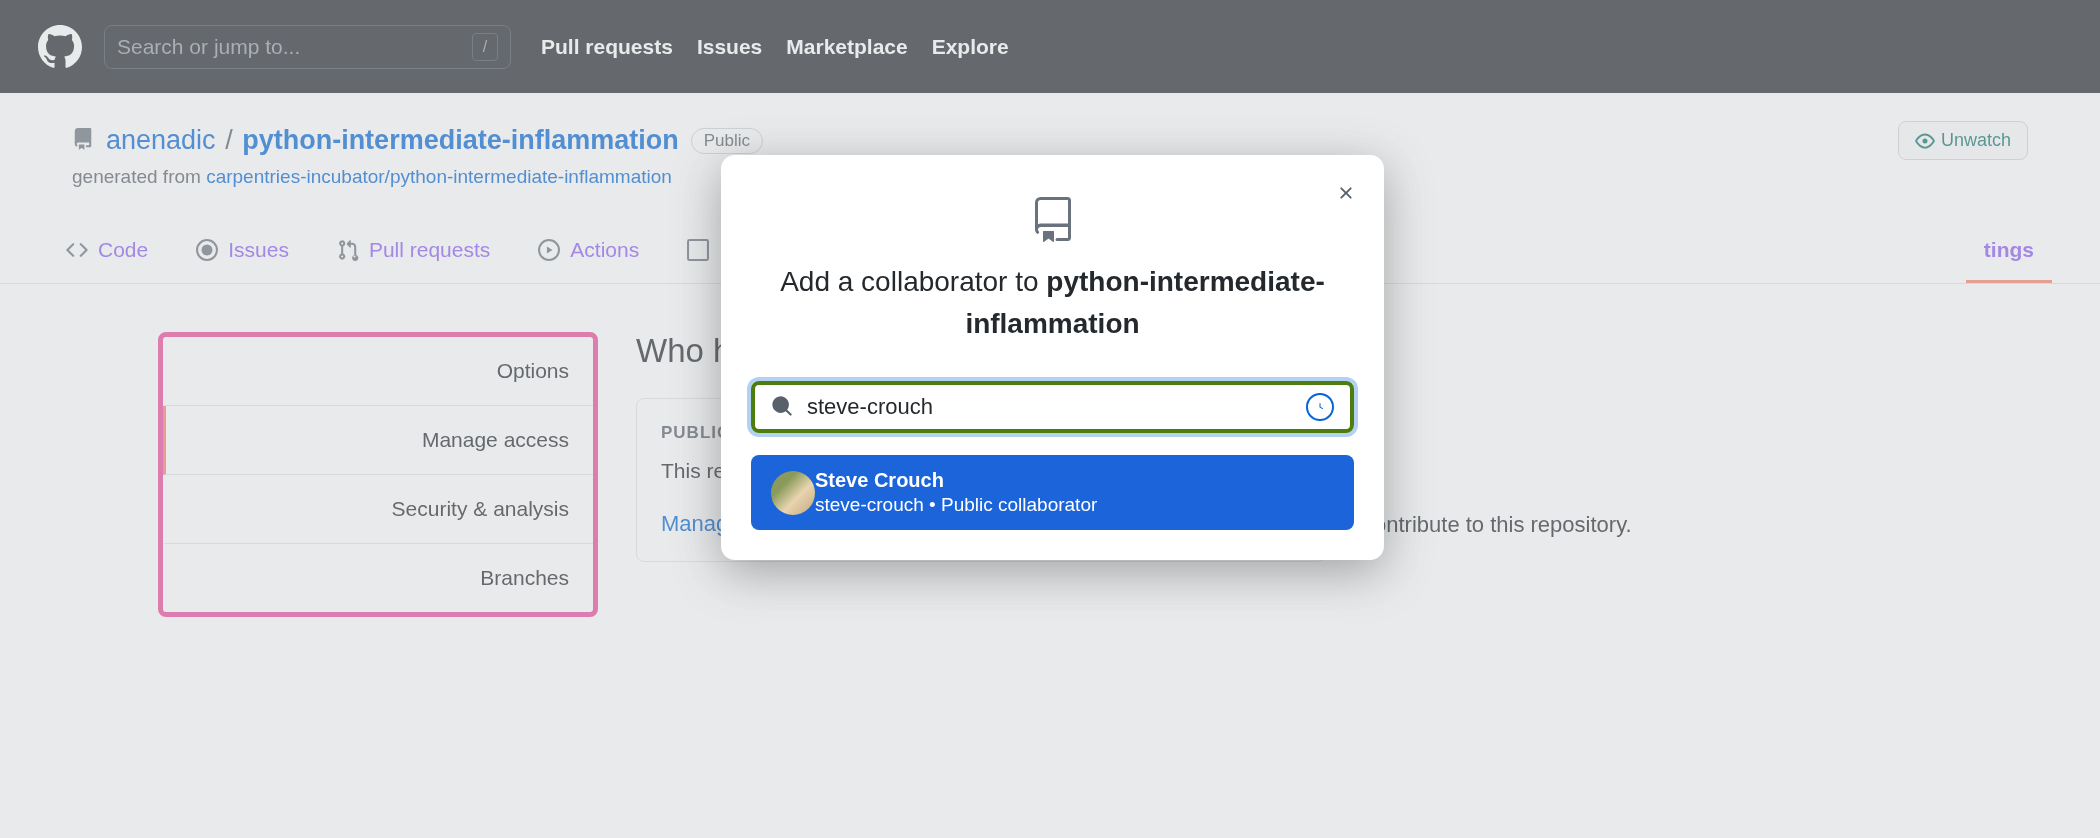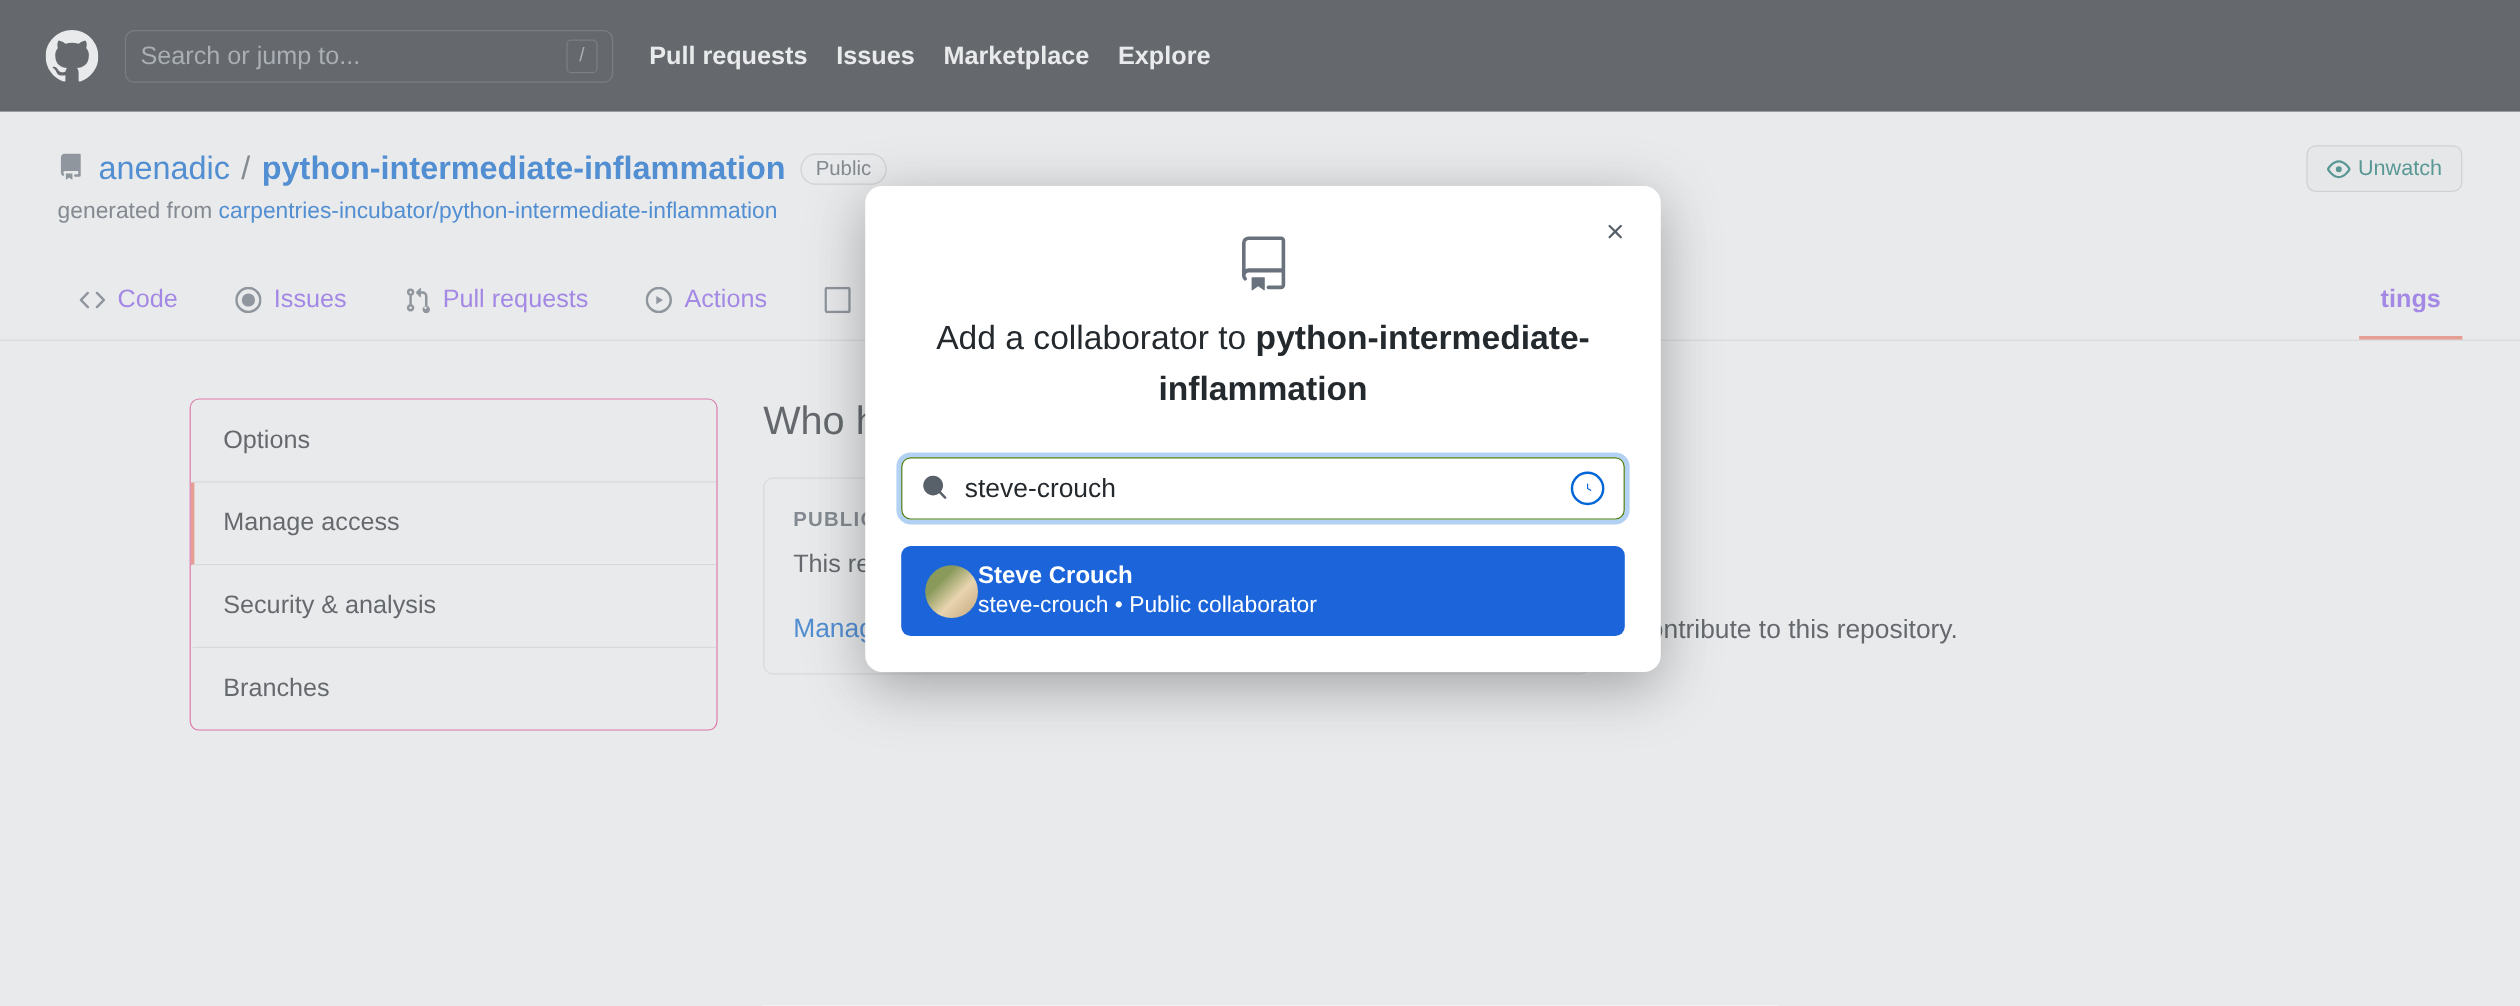--- a/index.html
+++ b/index.html
@@ -61,21 +61,21 @@
     }
     .top-nav a {
       color: #fff;
       text-decoration: none;
       font-weight: 600;
       font-size: 21px;
     }
     
     
     .repo-head {
-      padding: 28px 48px 0;
+      padding: 28px 72px 0;
     }
     .repo-title-row {
       display: flex;
       align-items: center;
       gap: 12px;
     }
     .repo-icon { color: #6a737d; }
     .repo-title {
       font-size: 27px;
       font-weight: 400;
@@ -145,23 +145,24 @@
     .tab-spacer { flex: 1; }
     
     
     .main {
       display: flex;
       padding: 48px 48px 0 158px;
       gap: 38px;
     }
     .sidebar {
       width: 440px;
-      border: 1px solid #ec4899;
+      border: 5px solid #ec4899;
       border-radius: 8px;
       overflow: hidden;
+      text-align: right;
     }
     .sidebar-item {
       padding: 22px 24px;
       font-size: 21px;
       color: #24292e;
       border-bottom: 1px solid #e1e4e8;
       cursor: pointer;
       border-left: 3px solid transparent;
     }
     .sidebar-item.active {
@@ -240,21 +241,21 @@
       font-size: 28px;
       font-weight: 400;
       color: #24292e;
       margin-top: 18px;
       line-height: 1.5;
     }
     .dialog-title strong { font-weight: 600; }
     .search-field {
       margin-top: 36px;
       position: relative;
-      border: 1px solid #4d7c0f;
+      border: 4px solid #4d7c0f;
       border-radius: 8px;
       box-shadow: 0 0 0 4px rgba(3, 102, 214, 0.3);
       display: flex;
       align-items: center;
       padding: 0 16px;
       height: 52px;
     }
     .search-field .search-icon { color: #586069; margin-right: 14px; }
     .search-input {
       flex: 1;

